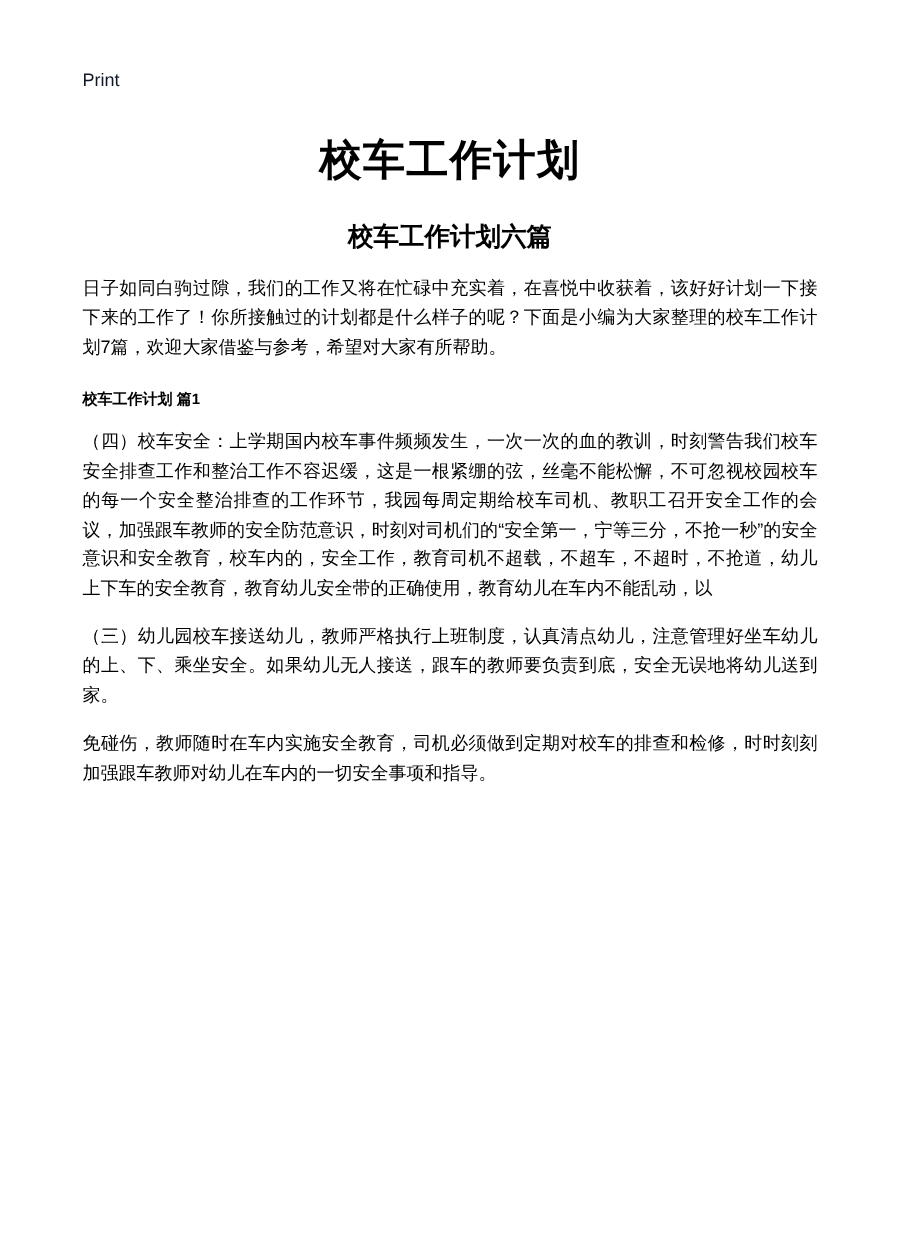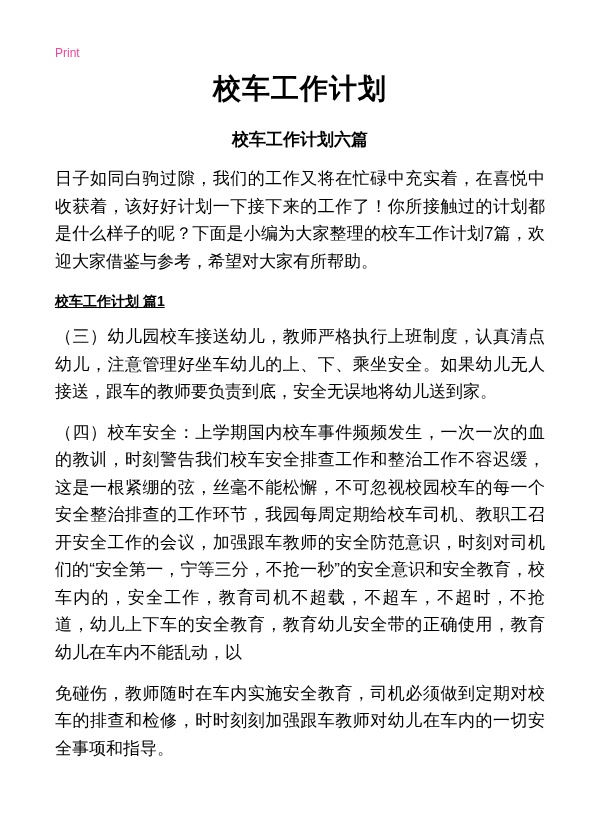--- a/index.html
+++ b/index.html
@@ -12,44 +12,43 @@
     width: 600px;
     min-height: 828px;
     box-sizing: border-box;
     padding: 46px 55px 40px 55px;
     background: #ffffff;
     color: #000000;
     font-family: "Liberation Sans", "DejaVu Sans", sans-serif;
   }
   .print-label {
     font-size: 12px;
-    color: #ec4899;
-    margin-bottom: 10px;
+    color: #0f172a;
+    margin-bottom: 28px;
   }
   .doc-title {
     text-align: center;
     font-size: 28px;
     font-weight: bold;
     margin: 4px 0 20px 0;
     letter-spacing: 1px;
   }
   .doc-subtitle {
     font-size: 17px;
     font-weight: bold;
     margin: 0 0 14px 0;
     text-align: center;
   }
   .section-heading {
-    font-size: 14px;
+    font-size: 10px;
     font-weight: bold;
     margin: 18px 0 12px 0;
-    text-decoration: underline;
   }
   p.body-para {
-    font-size: 17px;
+    font-size: 12px;
     line-height: 1.62;
     text-align: justify;
     margin: 0 0 13px 0;
     word-break: break-all;
   }
 </style>
 </head>
 <body>
 
 <div class="page">
@@ -60,19 +59,19 @@
 
   <div class="doc-subtitle">校车工作计划六篇</div>
 
   <p class="body-para">日子如同白驹过隙，我们的工作又将在忙碌中充实着，在喜悦中收获着，该好好计划一下接下来的工作了！你所接触过的计划都是什么样子的呢？下面是小编为大家整理的校车工作计划7篇，欢迎大家借鉴与参考，希望对大家有所帮助。</p>
 
   <h2 class="section-heading">校车工作计划 篇1</h2>
 
 
 
 
+  <p class="body-para">（四）校车安全：上学期国内校车事件频频发生，一次一次的血的教训，时刻警告我们校车安全排查工作和整治工作不容迟缓，这是一根紧绷的弦，丝毫不能松懈，不可忽视校园校车的每一个安全整治排查的工作环节，我园每周定期给校车司机、教职工召开安全工作的会议，加强跟车教师的安全防范意识，时刻对司机们的“安全第一，宁等三分，不抢一秒”的安全意识和安全教育，校车内的，安全工作，教育司机不超载，不超车，不超时，不抢道，幼儿上下车的安全教育，教育幼儿安全带的正确使用，教育幼儿在车内不能乱动，以</p>
+
   <p class="body-para">（三）幼儿园校车接送幼儿，教师严格执行上班制度，认真清点幼儿，注意管理好坐车幼儿的上、下、乘坐安全。如果幼儿无人接送，跟车的教师要负责到底，安全无误地将幼儿送到家。</p>
-
-  <p class="body-para">（四）校车安全：上学期国内校车事件频频发生，一次一次的血的教训，时刻警告我们校车安全排查工作和整治工作不容迟缓，这是一根紧绷的弦，丝毫不能松懈，不可忽视校园校车的每一个安全整治排查的工作环节，我园每周定期给校车司机、教职工召开安全工作的会议，加强跟车教师的安全防范意识，时刻对司机们的“安全第一，宁等三分，不抢一秒”的安全意识和安全教育，校车内的，安全工作，教育司机不超载，不超车，不超时，不抢道，幼儿上下车的安全教育，教育幼儿安全带的正确使用，教育幼儿在车内不能乱动，以</p>
 
   <p class="body-para">免碰伤，教师随时在车内实施安全教育，司机必须做到定期对校车的排查和检修，时时刻刻加强跟车教师对幼儿在车内的一切安全事项和指导。</p>
 
 </div>
 
 </body></html>

